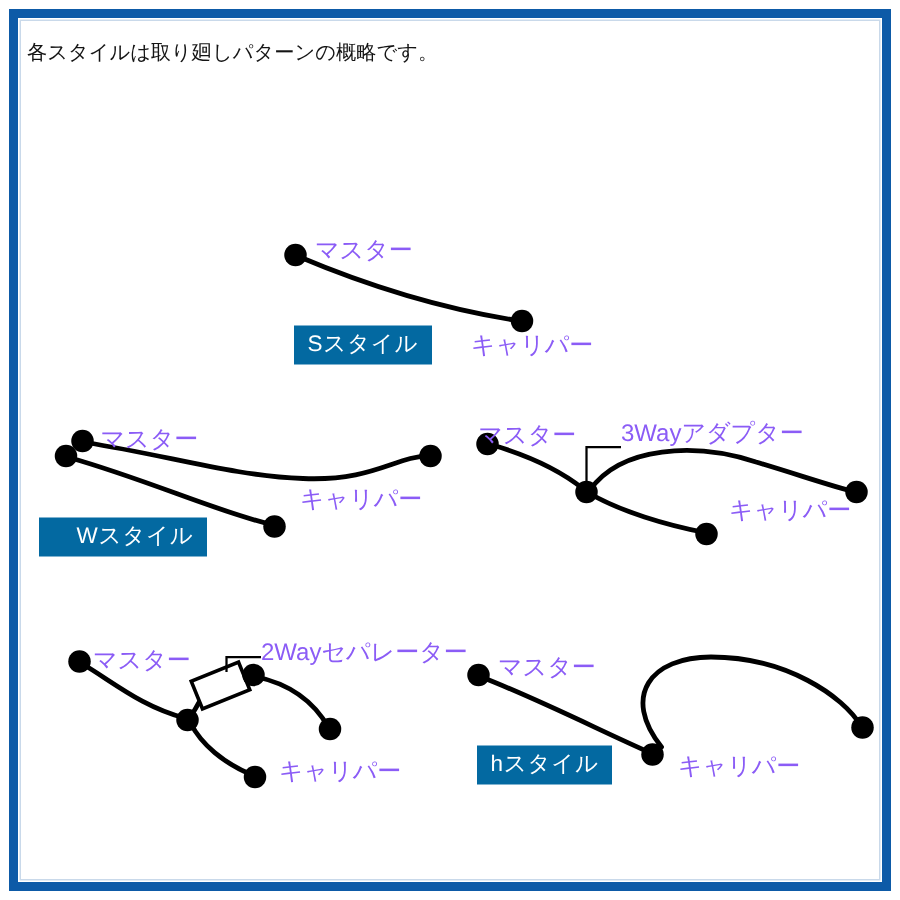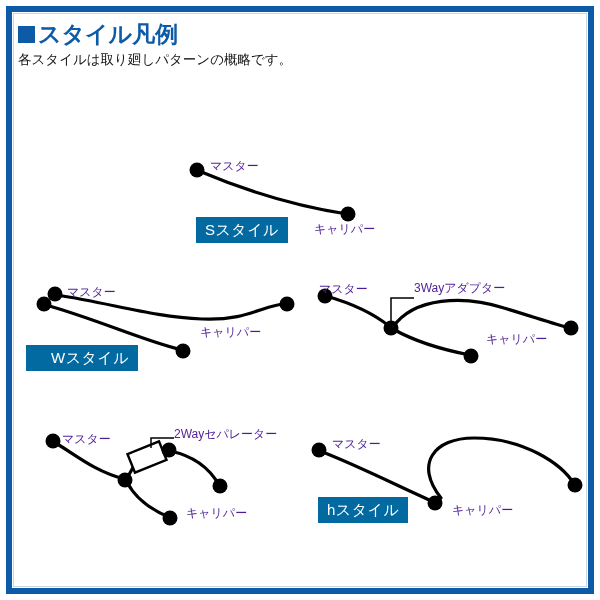--- a/index.html
+++ b/index.html
@@ -105,22 +105,22 @@
     fill: #000000;
   }
   .separator-box {
     fill: #ffffff;
     stroke: #000000;
     stroke-width: 2.4;
   }
   
   .anno {
     position: absolute;
-    color: #4c1d95;
-    font-size: 12px;
+    color: #8b5cf6;
+    font-size: 16px;
     white-space: nowrap;
     line-height: 1;
   }
   
   .style-badge {
     position: absolute;
     background: #0369a1;
     color: #ffffff;
     font-size: 15px;
     font-weight: normal;
@@ -135,24 +135,20 @@
 <body>
 
 <div id="page">
 
   <div id="outer-frame"></div>
   <div id="inner-hairline"></div>
 
   <div id="content">
 
     <div id="header">
-      <div id="page-title">
-        <span id="title-bullet"></span>
-        <span>スタイル凡例</span>
-      </div>
       <div id="subtitle-block">
         <div>各スタイルは取り廻しパターンの概略です。</div>
       </div>
     </div>
 
     <div id="diagrams">
       <svg class="wire-layer" viewBox="0 0 572 572" xmlns="http://www.w3.org/2000/svg">
 
         <g>
           <path class="hose" d="M 185 157 C 230 176, 280 192, 333 200"></path>

